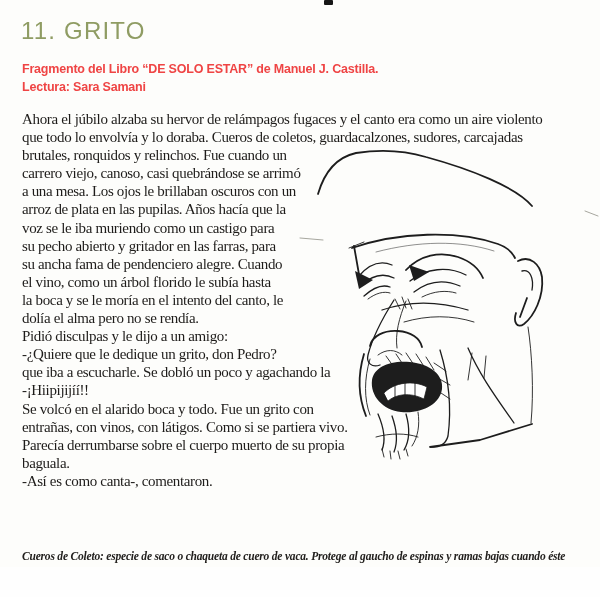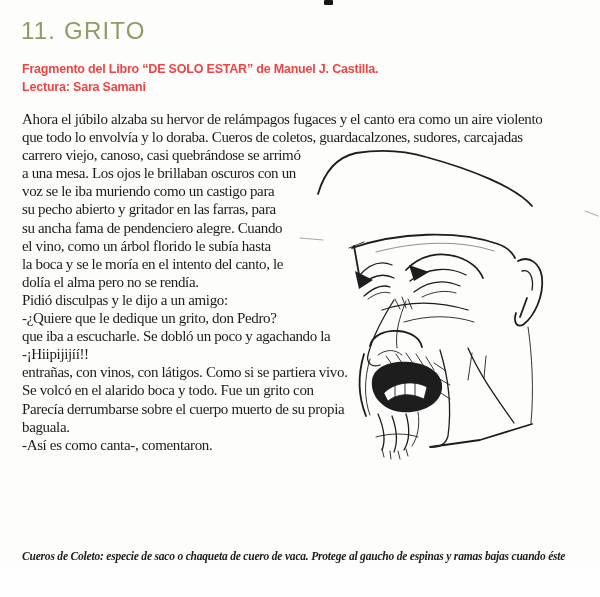--- a/index.html
+++ b/index.html
@@ -37,34 +37,36 @@
   <h1 class="title">11. GRITO</h1>
 
   <div class="subtitle">
     <div>Fragmento del Libro “DE SOLO ESTAR” de Manuel J. Castilla.</div>
     <div>Lectura: Sara Samani</div>
   </div>
 
   <div class="bodytext">
     <div class="bl">Ahora el júbilo alzaba su hervor de relámpagos fugaces y el canto era como un aire violento</div>
     <div class="bl">que todo lo envolvía y lo doraba. Cueros de coletos, guardacalzones, sudores, carcajadas</div>
+    <div class="bl">brutales, ronquidos y relinchos. Fue cuando un</div>
     <div class="bl">carrero viejo, canoso, casi quebrándose se arrimó</div>
     <div class="bl">a una mesa. Los ojos le brillaban oscuros con un</div>
+    <div class="bl">arroz de plata en las pupilas. Años hacía que la</div>
     <div class="bl">voz se le iba muriendo como un castigo para</div>
     <div class="bl">su pecho abierto y gritador en las farras, para</div>
     <div class="bl">su ancha fama de pendenciero alegre. Cuando</div>
     <div class="bl">el vino, como un árbol florido le subía hasta</div>
     <div class="bl">la boca y se le moría en el intento del canto, le</div>
     <div class="bl">dolía el alma pero no se rendía.</div>
     <div class="bl">Pidió disculpas y le dijo a un amigo:</div>
     <div class="bl">-¿Quiere que le dedique un grito, don Pedro?</div>
     <div class="bl">que iba a escucharle. Se dobló un poco y agachando la</div>
     <div class="bl">-¡Hiipijijíí!!</div>
+    <div class="bl">Se volcó en el alarido boca y todo. Fue un grito con</div>
     <div class="bl">entrañas, con vinos, con látigos. Como si se partiera vivo.</div>
-    <div class="bl">Se volcó en el alarido boca y todo. Fue un grito con</div>
     <div class="bl">Parecía derrumbarse sobre el cuerpo muerto de su propia</div>
     <div class="bl">baguala.</div>
     <div class="bl">-Así es como canta-, comentaron.</div>
   </div>
 
   <svg class="sketch" width="302" height="312" viewBox="0 0 302 312" xmlns="http://www.w3.org/2000/svg">
     <g>
       <path class="w2" d="M 20,46 C 27,22 40,9 58,5 C 84,1 108,3 128,9 C 172,21 218,39 234,58"></path>
       <path class="faint" d="M 287,63 l 13,5"></path>
       <path class="faint" d="M 2,90 l 23,2"></path>

